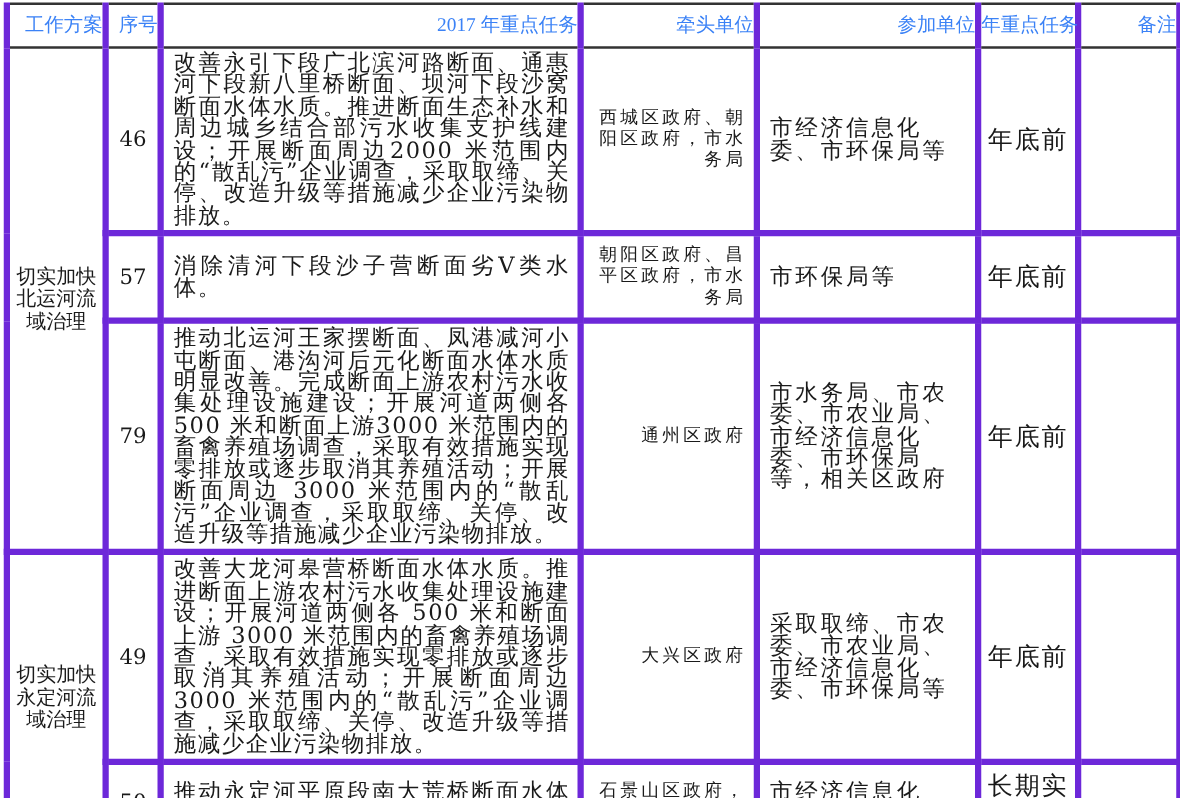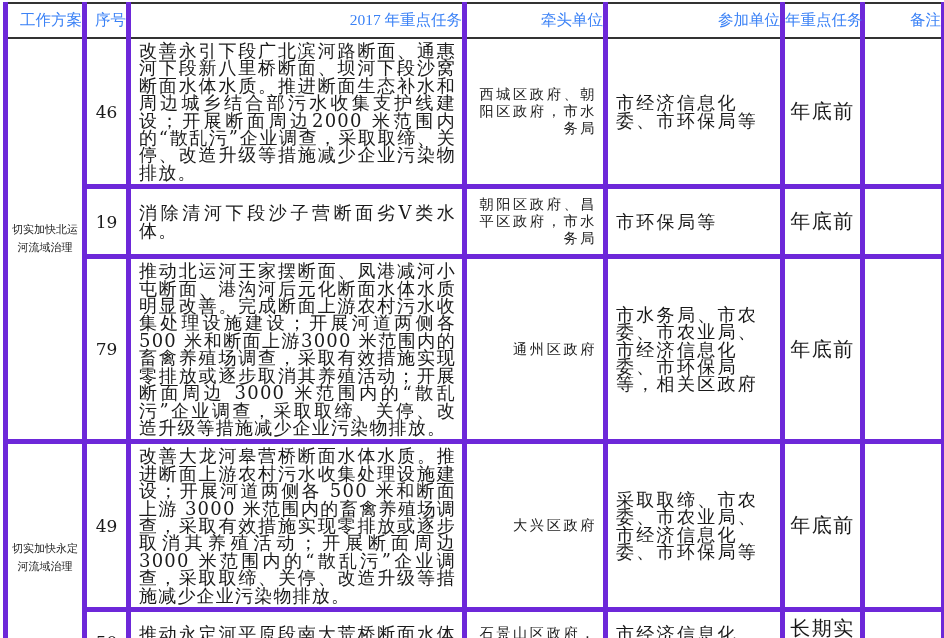--- a/index.html
+++ b/index.html
@@ -21,21 +21,21 @@
     font-family: "DejaVu Sans", "Liberation Sans", sans-serif;
     font-weight: normal;
     font-size: 15.5px;
     height: 33px;
     text-align: right;
     color: #3b82f6;
     white-space: nowrap;
   }
   .tbl tr.group-top td { border-top: 2px solid #333; }
   .tbl tr.hdr th { border-bottom: 1px solid #555; border-top: 2px solid #333; }
-  .plan { text-align: center; font-size: 11px; line-height: 18px; padding: 0 4px !important; }
+  .plan { text-align: center; font-size: 16px; line-height: 18px; padding: 0 4px !important; }
   .num { text-align: center; font-size: 17px; }
   .task { font-size: 18px; line-height: 17.4px; padding: 3px 6px 3px 8px !important; text-align: justify; letter-spacing: 1.2px; }
   .lead { font-size: 14.2px; line-height: 17.4px; padding: 2px 6px 2px 8px !important; letter-spacing: 2.6px; text-align: right; }
   .part { font-size: 18px; line-height: 17.4px; padding: 2px 6px 2px 8px !important; letter-spacing: 2.3px; }
   .due { text-align: center; font-size: 20px; letter-spacing: 1.5px; }
   .note { }
   .tbl tr.last td { border-bottom: 2px solid #333; }
 </style>
 </head>
 <body>
@@ -66,21 +66,21 @@
     <tr class="group-top" style="height:142px;">
       <td class="plan" rowspan="3">切实加快北运河流域治理</td>
       <td class="num">46</td>
       <td class="task">改善永引下段广北滨河路断面、通惠河下段新八里桥断面、坝河下段沙窝断面水体水质。推进断面生态补水和周边城乡结合部污水收集支护线建设；开展断面周边2000 米范围内的“散乱污”企业调查，采取取缔、关停、改造升级等措施减少企业污染物排放。</td>
       <td class="lead">西城区政府、朝阳区政府，市水务局</td>
       <td class="part">市经济信息化委、市环保局等</td>
       <td class="due">年底前</td>
       <td class="note"></td>
     </tr>
     <tr style="height:70px;">
-      <td class="num">19</td>
+      <td class="num">57</td>
       <td class="task">消除清河下段沙子营断面劣Ⅴ类水体。</td>
       <td class="lead">朝阳区政府、昌平区政府，市水务局</td>
       <td class="part">市环保局等</td>
       <td class="due">年底前</td>
       <td class="note"></td>
     </tr>
     <tr style="height:174px;">
       <td class="num">79</td>
       <td class="task">推动北运河王家摆断面、凤港减河小屯断面、港沟河后元化断面水体水质明显改善。完成断面上游农村污水收集处理设施建设；开展河道两侧各 500 米和断面上游3000 米范围内的畜禽养殖场调查，采取有效措施实现零排放或逐步取消其养殖活动；开展断面周边 3000 米范围内的“散乱污”企业调查，采取取缔、关停、改造升级等措施减少企业污染物排放。</td>
       <td class="lead">通州区政府</td>

